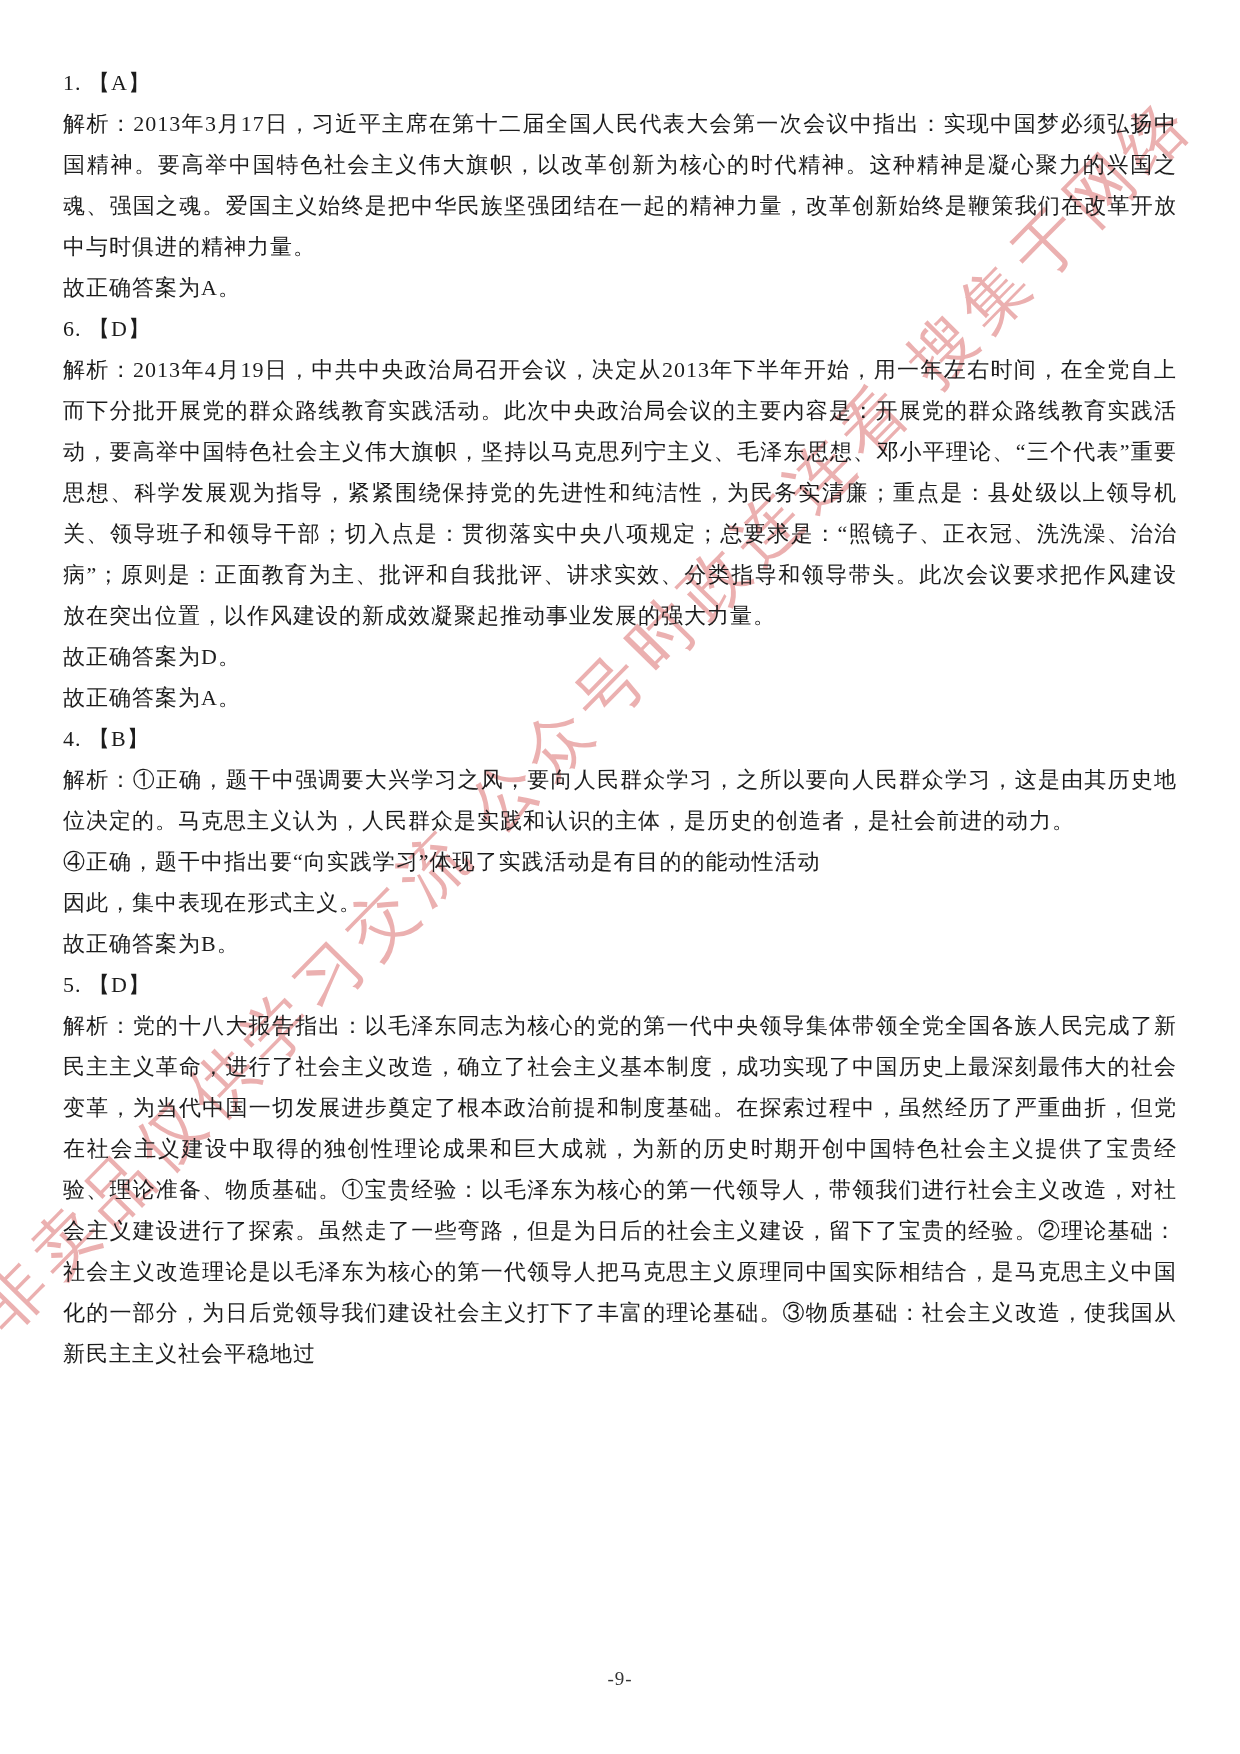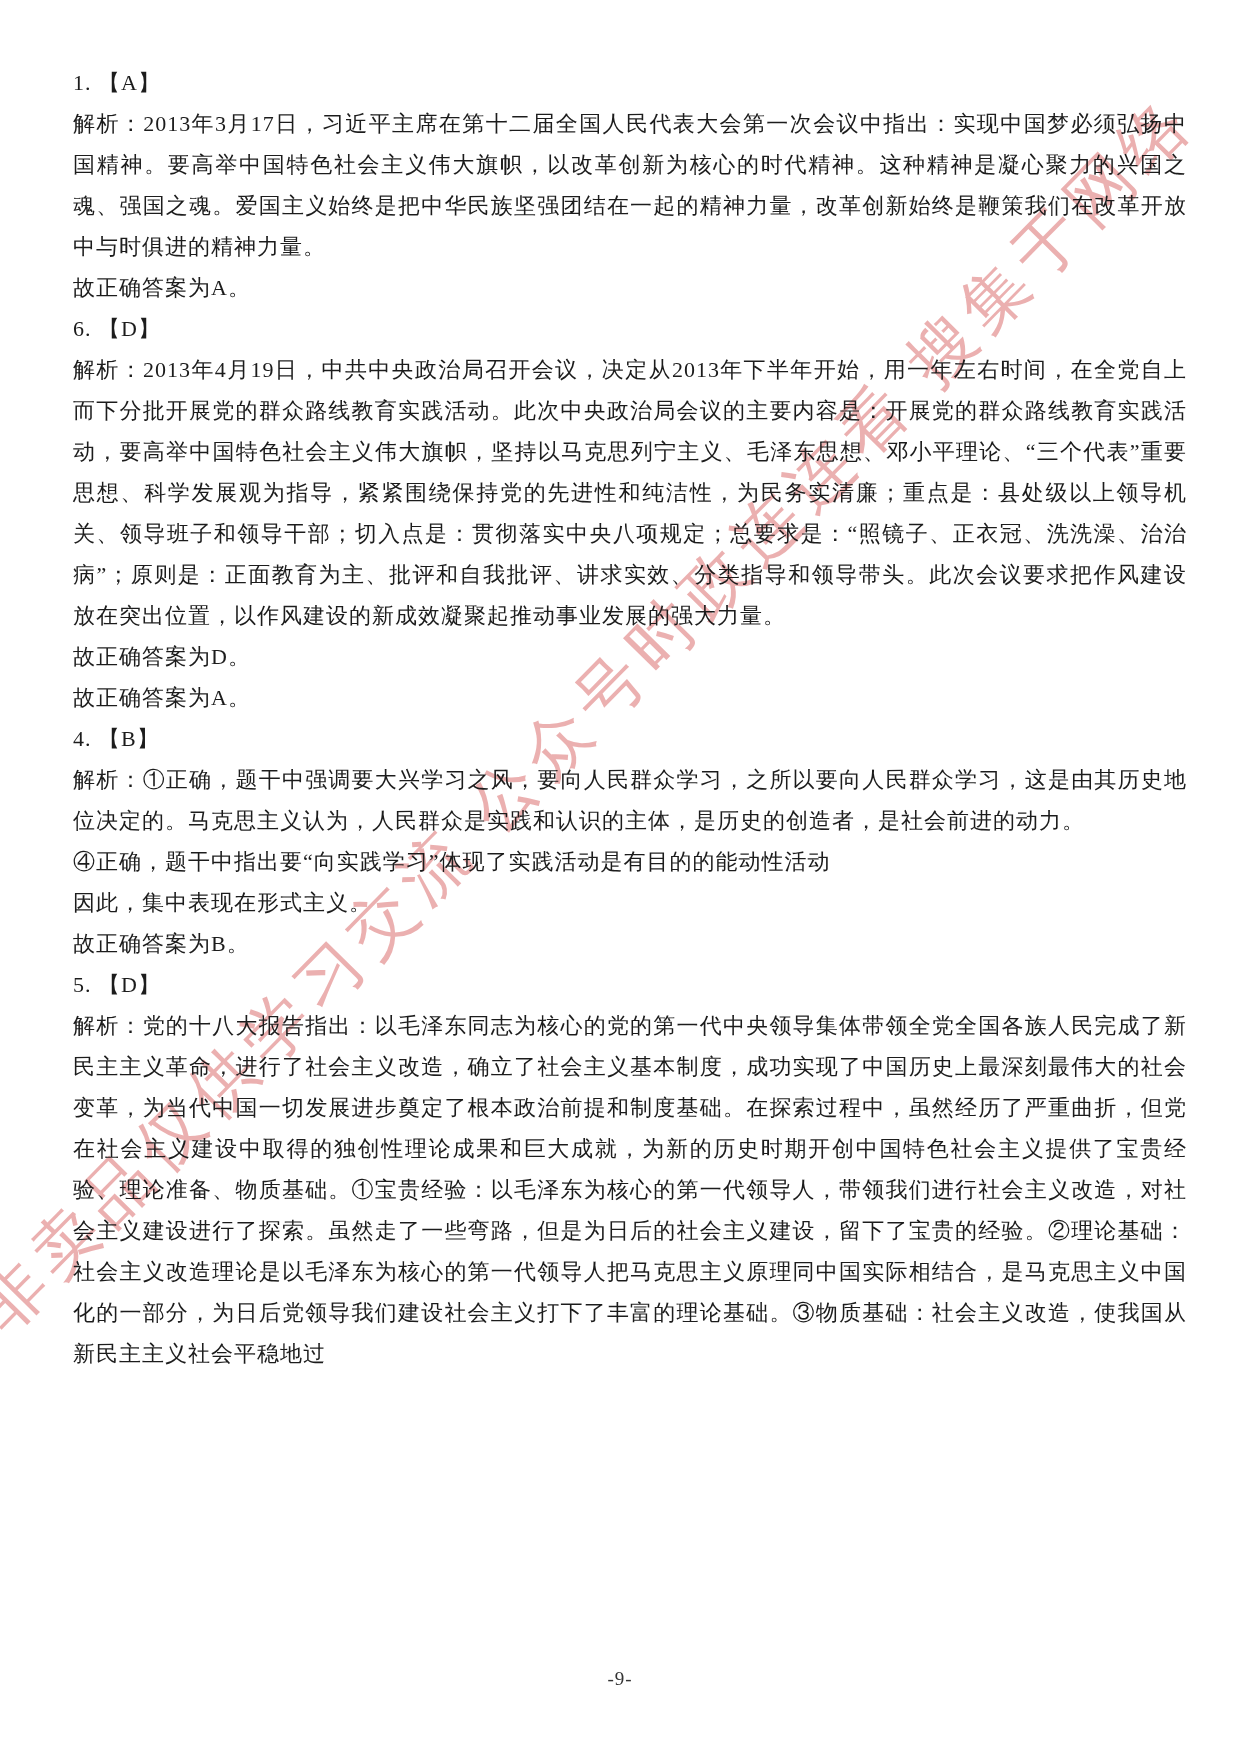--- a/index.html
+++ b/index.html
@@ -13,21 +13,21 @@
   }
   .page {
     position: relative;
     width: 1240px;
     height: 1754px;
     background: #ffffff;
     overflow: hidden;
   }
   .content {
     position: absolute;
-    left: 73px;
+    left: 63px;
     top: 62px;
     width: 1114px;
   }
   .answer-item {
     margin: 0;
   }
   .answer-heading {
     font-size: 22px;
     line-height: 41px;
     margin: 0;

